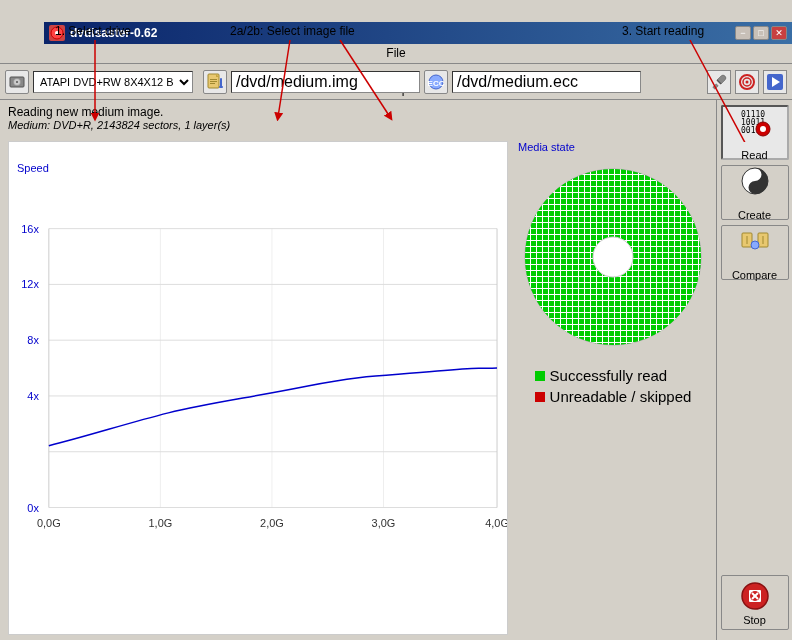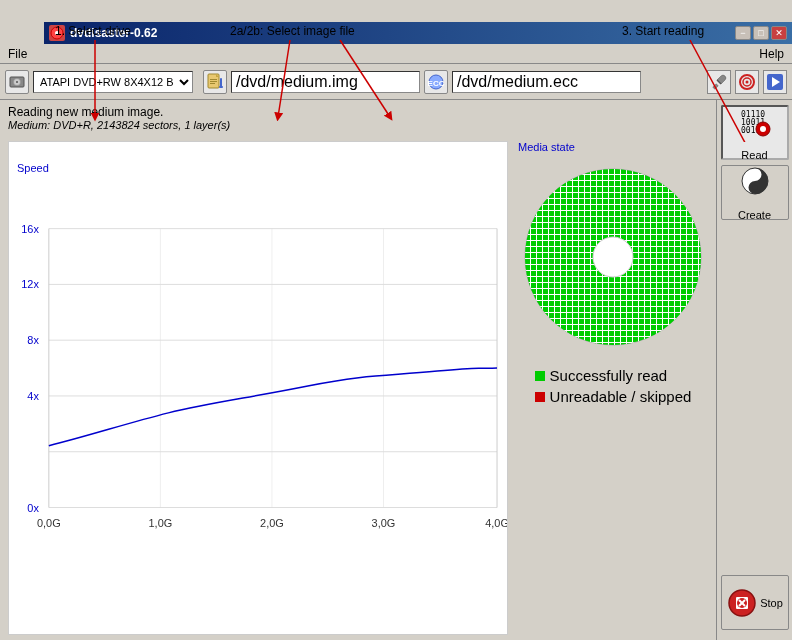--- a/index.html
+++ b/index.html
@@ -13,21 +13,21 @@
       align-items: center;
       justify-content: space-between;
       height: 22px;
       margin-left: 44px;
     }
     .title-bar-left { display: flex; align-items: center; gap: 5px; font-size: 12px; font-weight: bold; }
     .title-bar-icon { width: 16px; height: 16px; background: #c44; border-radius: 2px; display: flex; align-items: center; justify-content: center; color: white; font-size: 9px; }
     .title-bar-buttons { display: flex; gap: 2px; }
     .tb-btn { width: 16px; height: 14px; background: #c8c0b8; border: 1px solid #888; border-radius: 2px; display: flex; align-items: center; justify-content: center; font-size: 9px; cursor: pointer; }
 
-    .menu-bar { background: #d4d0c8; border-bottom: 1px solid #888; padding: 1px 4px; display: flex; gap: 10px; height: 20px; align-items: center; }
+    .menu-bar { background: #d4d0c8; border-bottom: 1px solid #888; padding: 1px 4px; display: flex; gap: 10px; height: 20px; align-items: center; flex-direction: column; }
     .menu-item { font-size: 12px; cursor: pointer; padding: 1px 4px; }
 
     .toolbar { display: flex; align-items: center; gap: 4px; padding: 3px 5px; background: #d4d0c8; border-bottom: 1px solid #888; height: 36px; }
     .drive-icon { width: 24px; height: 24px; border: 1px solid #888; background: #e8e8e8; display: flex; align-items: center; justify-content: center; border-radius: 2px; }
     .drive-select { height: 22px; font-size: 11px; background: white; border: 1px inset #888; padding: 1px 2px; }
     .file-icon { width: 24px; height: 24px; border: 1px solid #888; background: #e8e8e8; display: flex; align-items: center; justify-content: center; border-radius: 2px; cursor: pointer; }
     .file-input { height: 22px; font-size: 16px; background: white; border: 1px inset #888; padding: 1px 4px; width: 189px; }
     .toolbar-spacer { flex: 1; }
     .wrench-icon { width: 24px; height: 24px; border: 1px solid #888; background: #e8e8e8; display: flex; align-items: center; justify-content: center; cursor: pointer; font-size: 14px; }
 
@@ -52,21 +52,21 @@
 
     .sidebar { width: 80px; background: #d4d0c8; border-left: 1px solid #888; display: flex; flex-direction: column; align-items: center; padding: 5px 0; gap: 5px; }
     .sidebar-btn { width: 68px; height: 55px; background: #d4d0c8; border: 1px solid #888; border-radius: 2px; display: flex; flex-direction: column; align-items: center; justify-content: center; cursor: pointer; gap: 12px; font-size: 11px; }
     .sidebar-btn-icon { width: 32px; height: 32px; display: flex; align-items: center; justify-content: center; }
     .sidebar-btn.active { background: #e8e8e8; border: 2px inset #aaa; }
 
     
     .outer-wrapper { position: relative; width: 792px; height: 640px; }
     svg.ann-arrows { position: absolute; top: 0; left: 0; width: 792px; height: 120px; pointer-events: none; z-index: 100; }
 
-    .stop-btn { width: 68px; height: 55px; background: #d4d0c8; border: 1px solid #888; border-radius: 2px; display: flex; flex-direction: row; align-items: center; justify-content: center; cursor: pointer; gap: 2px; font-size: 11px; margin-top: auto; }
+    .stop-btn { width: 68px; height: 55px; background: #d4d0c8; border: 1px solid #888; border-radius: 2px; display: flex; flex-direction: column; align-items: center; justify-content: center; cursor: pointer; gap: 2px; font-size: 11px; margin-top: auto; }
   </style>
 </head>
 <body>
 
 <div class="outer-wrapper">
 
   <svg class="ann-arrows" style="position:absolute;top:0;left:0;width:792px;height:120px;pointer-events:none;z-index:100;" xmlns="http://www.w3.org/2000/svg">
 
     <line x1="95" y1="18" x2="95" y2="95" stroke="#cc0000" stroke-width="1.5" marker-end="url(#arrowhead)"></line>
 
@@ -291,20 +291,32 @@
               <path d="M16 3 A13 13 0 0 1 16 29 A6.5 6.5 0 0 1 16 16 A6.5 6.5 0 0 0 16 3Z" fill="#333"></path>
               <circle cx="16" cy="9.5" r="2.5" fill="white"></circle>
               <circle cx="16" cy="22.5" r="2.5" fill="#333"></circle>
             </svg>
           </div>
           <span>Create</span>
         </div>
 
 
 
+        <div class="sidebar-btn">
+          <div class="sidebar-btn-icon">
+            <svg width="32" height="32" viewBox="0 0 32 32" xmlns="http://www.w3.org/2000/svg">
+              <rect x="3" y="8" width="10" height="14" rx="1" fill="#e8c870" stroke="#a08830" stroke-width="1"></rect>
+              <rect x="19" y="8" width="10" height="14" rx="1" fill="#e8c870" stroke="#a08830" stroke-width="1"></rect>
+              <circle cx="16" cy="20" r="4" fill="#88aaff" stroke="#4466cc" stroke-width="1"></circle>
+              <line x1="8" y1="11" x2="8" y2="19" stroke="#a08830" stroke-width="1"></line>
+              <line x1="24" y1="11" x2="24" y2="19" stroke="#a08830" stroke-width="1"></line>
+            </svg>
+          </div>
+          <span>Compare</span>
+        </div>
 
         <div class="stop-btn" style="margin-top:auto; margin-bottom:5px;">
           <div class="sidebar-btn-icon">
             <svg width="32" height="32" viewBox="0 0 32 32" xmlns="http://www.w3.org/2000/svg">
               <circle cx="16" cy="16" r="13" fill="#cc2222" stroke="#881111" stroke-width="1.5"></circle>
               <rect x="10" y="10" width="12" height="12" rx="1" fill="white"></rect>
               <circle cx="16" cy="16" r="5" fill="#cc2222"></circle>
               <line x1="13" y1="13" x2="19" y2="19" stroke="white" stroke-width="2"></line>
               <line x1="19" y1="13" x2="13" y2="19" stroke="white" stroke-width="2"></line>
             </svg>

